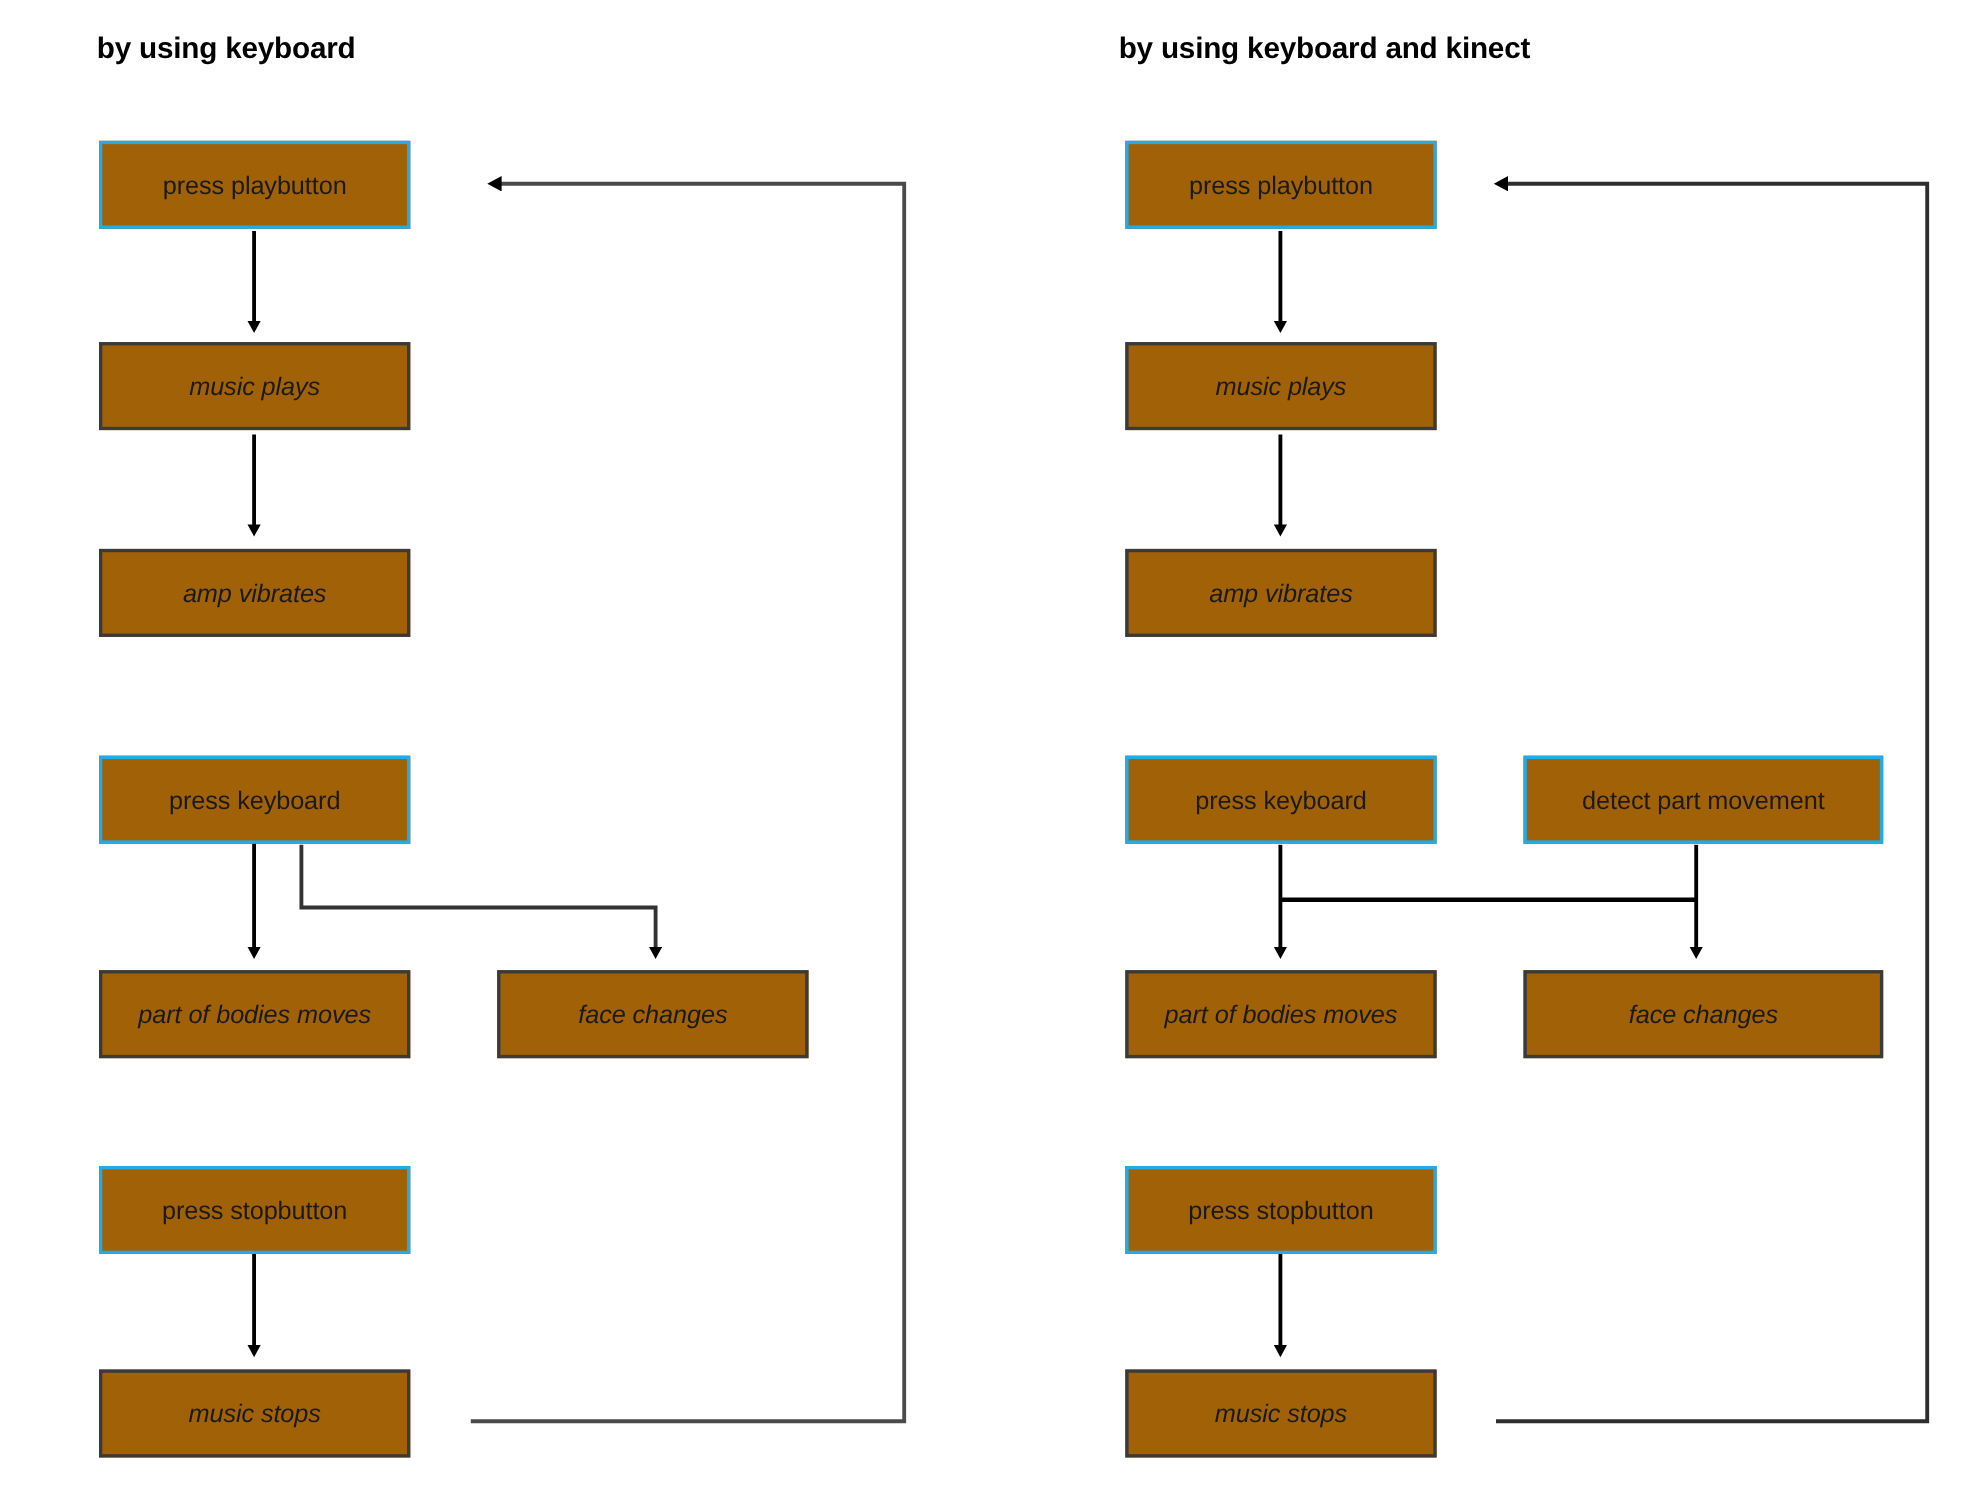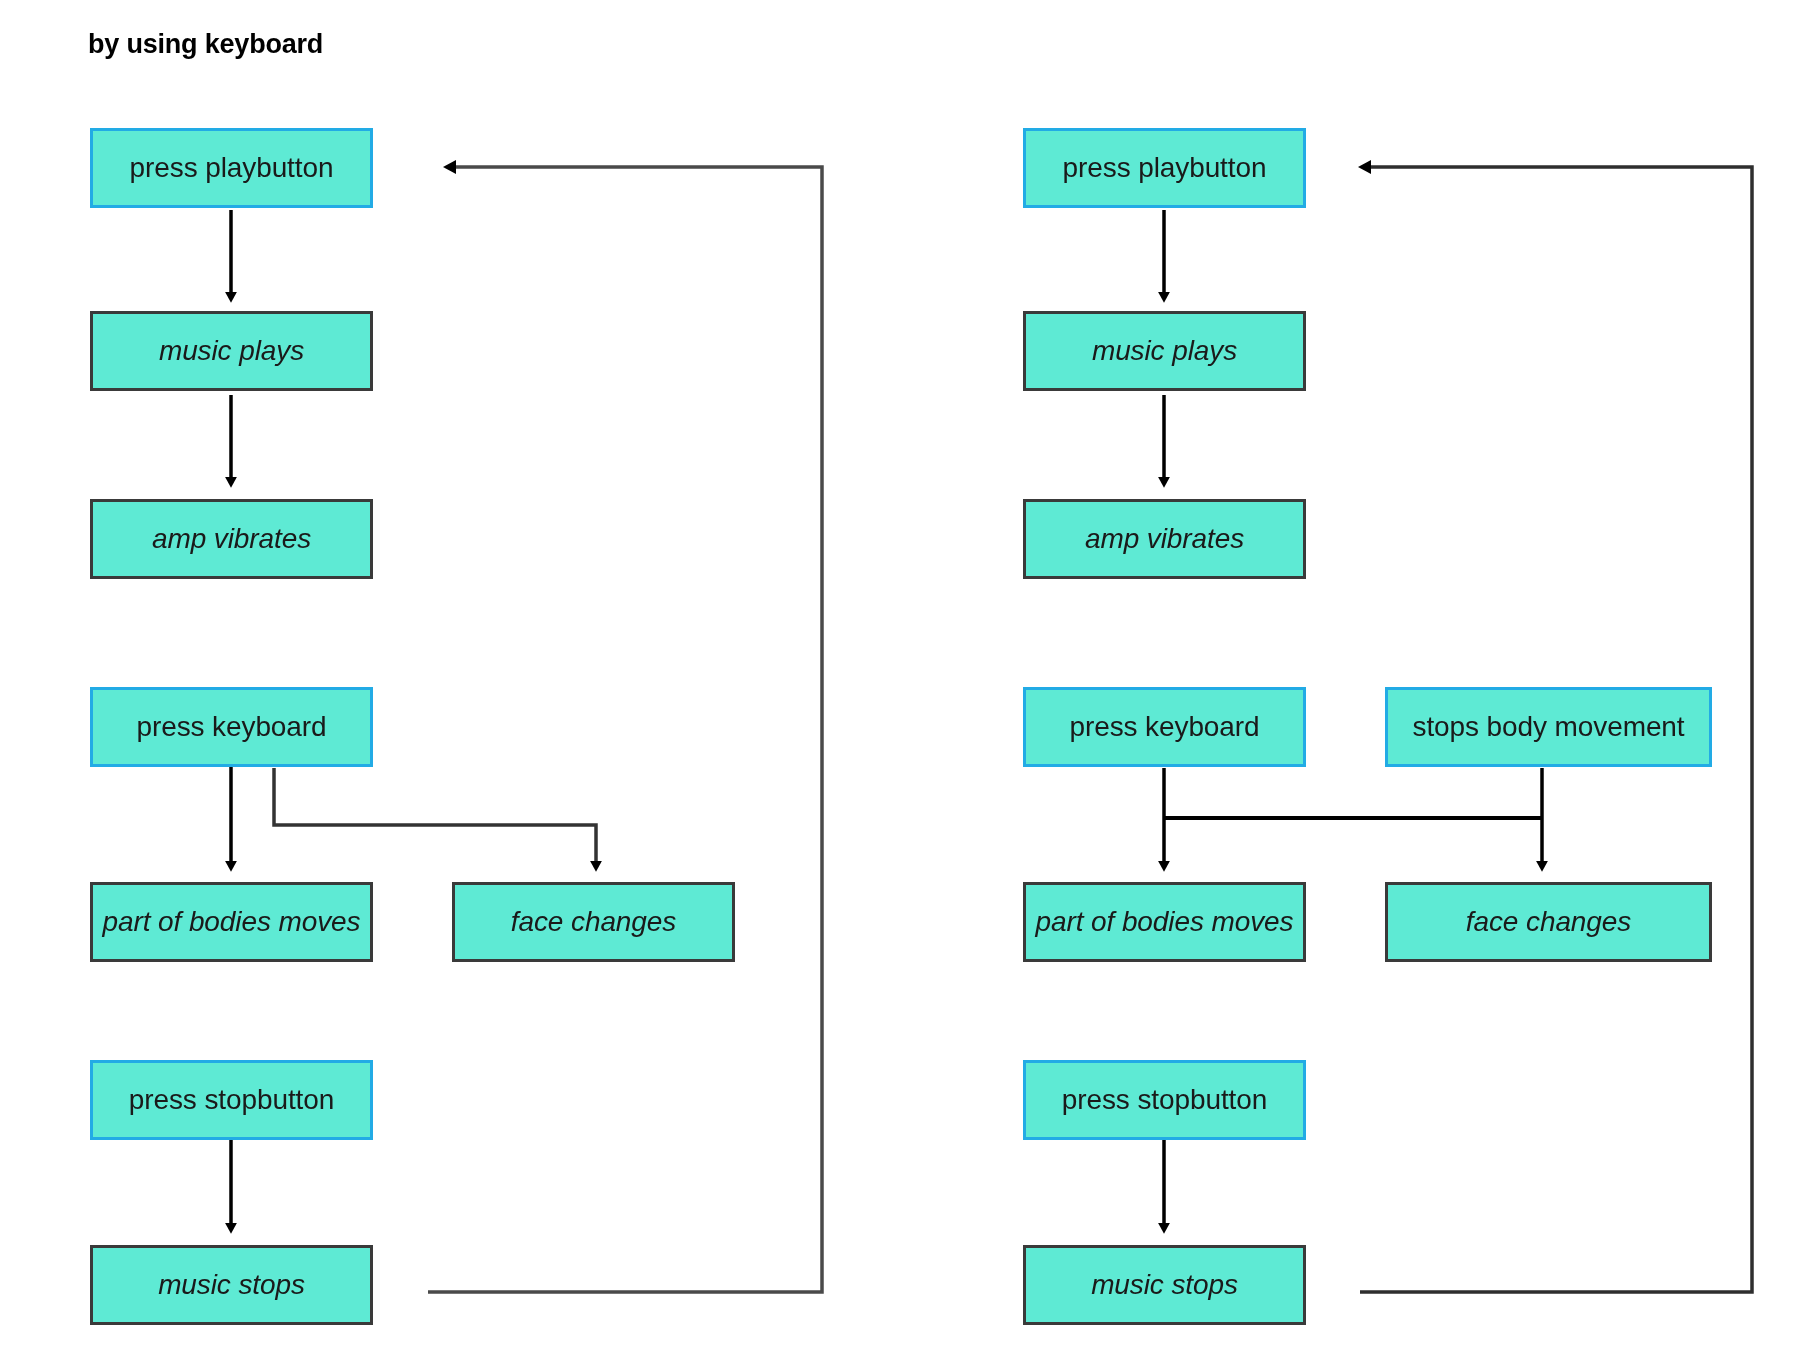--- a/index.html
+++ b/index.html
@@ -24,25 +24,25 @@
     position: absolute;
     font-size: 27px;
     font-weight: bold;
     color: #000000;
     letter-spacing: -0.2px;
     white-space: nowrap;
   }
   .node {
     position: absolute;
     box-sizing: border-box;
-    background: #5eead4;
+    background: #a16207;
     display: flex;
     align-items: center;
     justify-content: center;
-    font-size: 28px;
+    font-size: 23px;
     color: #1a1a1a;
     letter-spacing: -0.1px;
     white-space: nowrap;
   }
   .node.plain {
     border: 3px solid #3a3a3a;
     font-style: italic;
   }
   .node.accent {
     border: 3px solid #22ABE5;
@@ -56,20 +56,21 @@
     overflow: visible;
   }
 </style>
 </head>
 <body>
 
 <div id="stage">
 
   <div class="col-title" style="left:88px; top:29px;">by using keyboard</div>
 
+  <div class="col-title" style="left:1017px; top:29px;">by using keyboard and kinect</div>
 
   <svg class="edges" viewBox="0 0 1796 1372" xmlns="http://www.w3.org/2000/svg">
     <defs>
       <marker id="ah" markerWidth="14" markerHeight="14" refX="5.2" refY="6" orient="auto" markerUnits="userSpaceOnUse">
         <path d="M0,0 L11,6 L0,12 z" fill="#000000"></path>
       </marker>
       <marker id="ahL" markerWidth="16" markerHeight="16" refX="6" refY="7" orient="auto" markerUnits="userSpaceOnUse">
         <path d="M0,0 L13,7 L0,14 z" fill="#000000"></path>
       </marker>
     </defs>
@@ -118,21 +119,21 @@
   <div class="node plain" style="left:90px; top:1245px; width:283px; height:80px;">music stops</div>
 
   <div class="node accent" style="left:1023px; top:128px; width:283px; height:80px;">press playbutton</div>
 
   <div class="node plain" style="left:1023px; top:311px; width:283px; height:80px;">music plays</div>
 
   <div class="node plain" style="left:1023px; top:499px; width:283px; height:80px;">amp vibrates</div>
 
   <div class="node accent" style="left:1023px; top:687px; width:283px; height:80px;">press keyboard</div>
 
-  <div class="node accent" style="left:1385px; top:687px; width:327px; height:80px;">stops body movement</div>
+  <div class="node accent" style="left:1385px; top:687px; width:327px; height:80px;">detect part movement</div>
 
   <div class="node plain" style="left:1023px; top:882px; width:283px; height:80px;">part of bodies moves</div>
 
   <div class="node plain" style="left:1385px; top:882px; width:327px; height:80px;">face changes</div>
 
   <div class="node accent" style="left:1023px; top:1060px; width:283px; height:80px;">press stopbutton</div>
 
   <div class="node plain" style="left:1023px; top:1245px; width:283px; height:80px;">music stops</div>
 
 </div>

